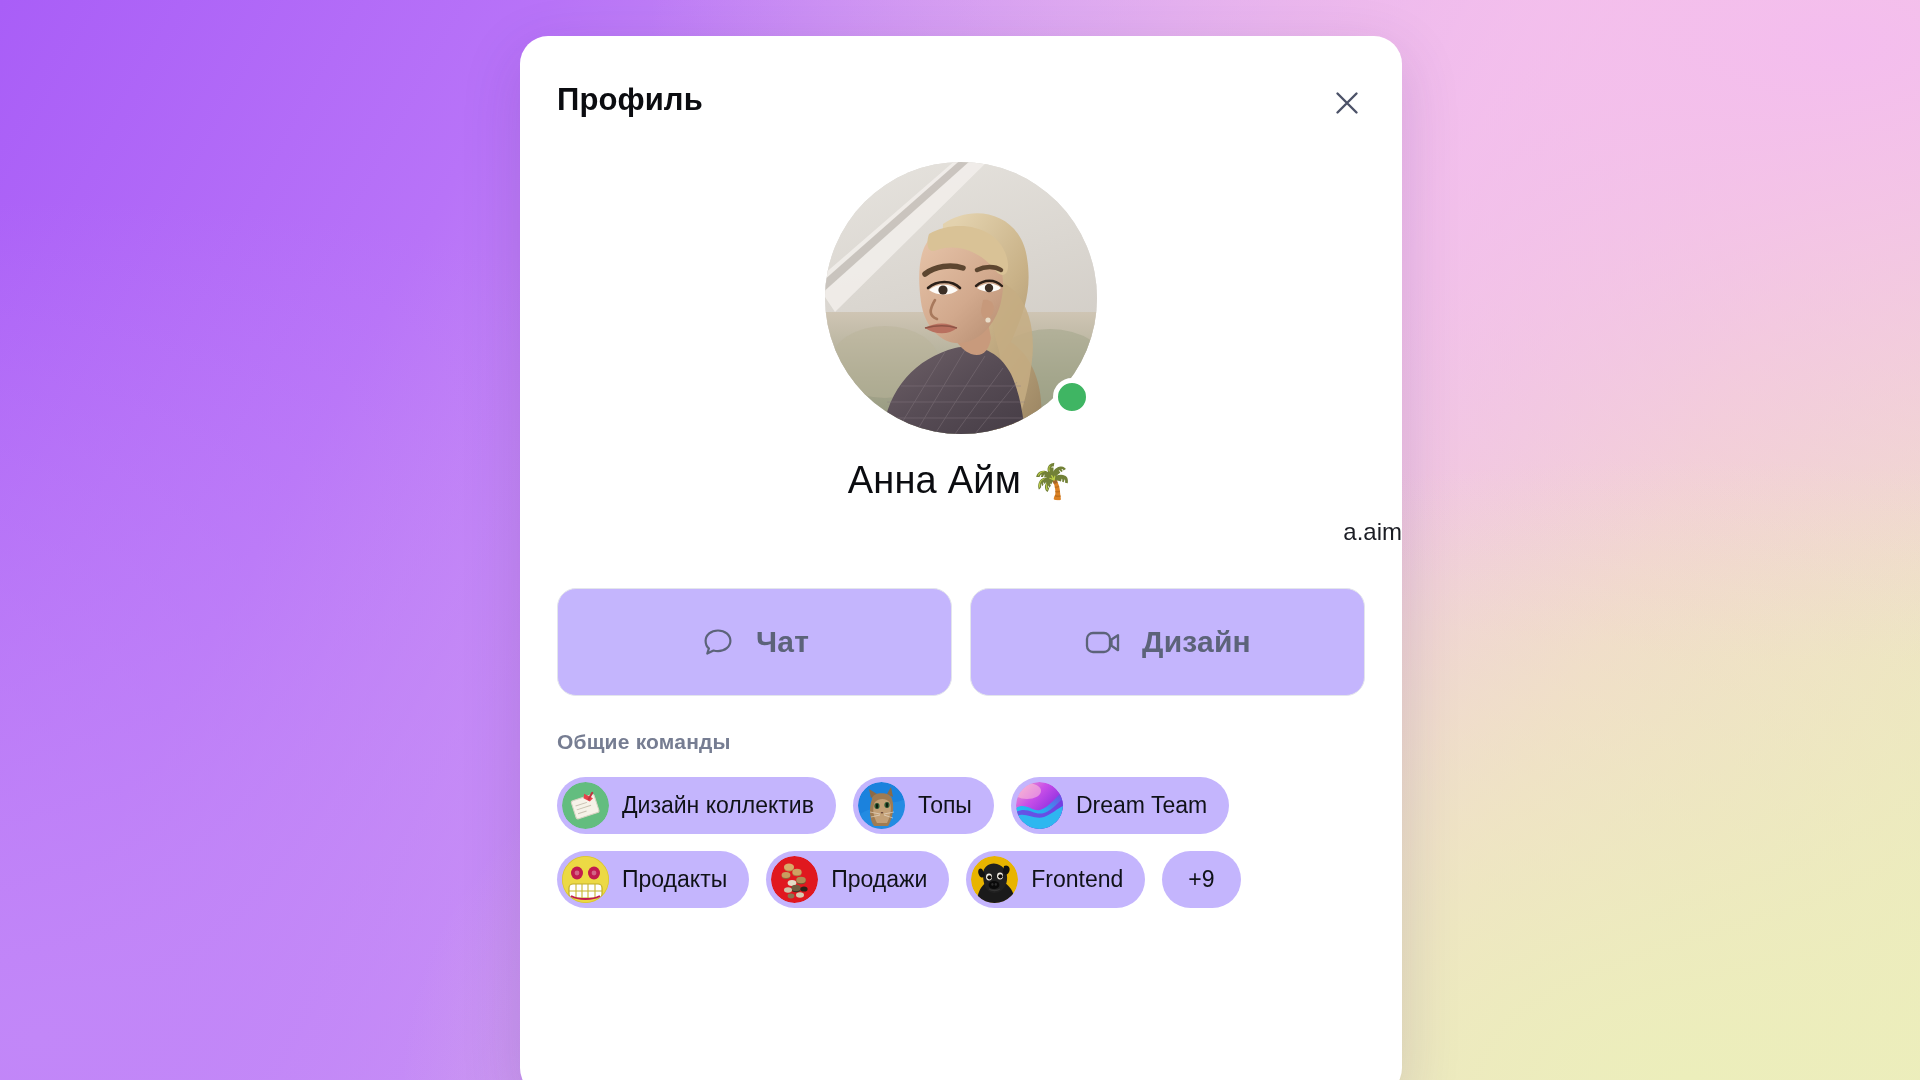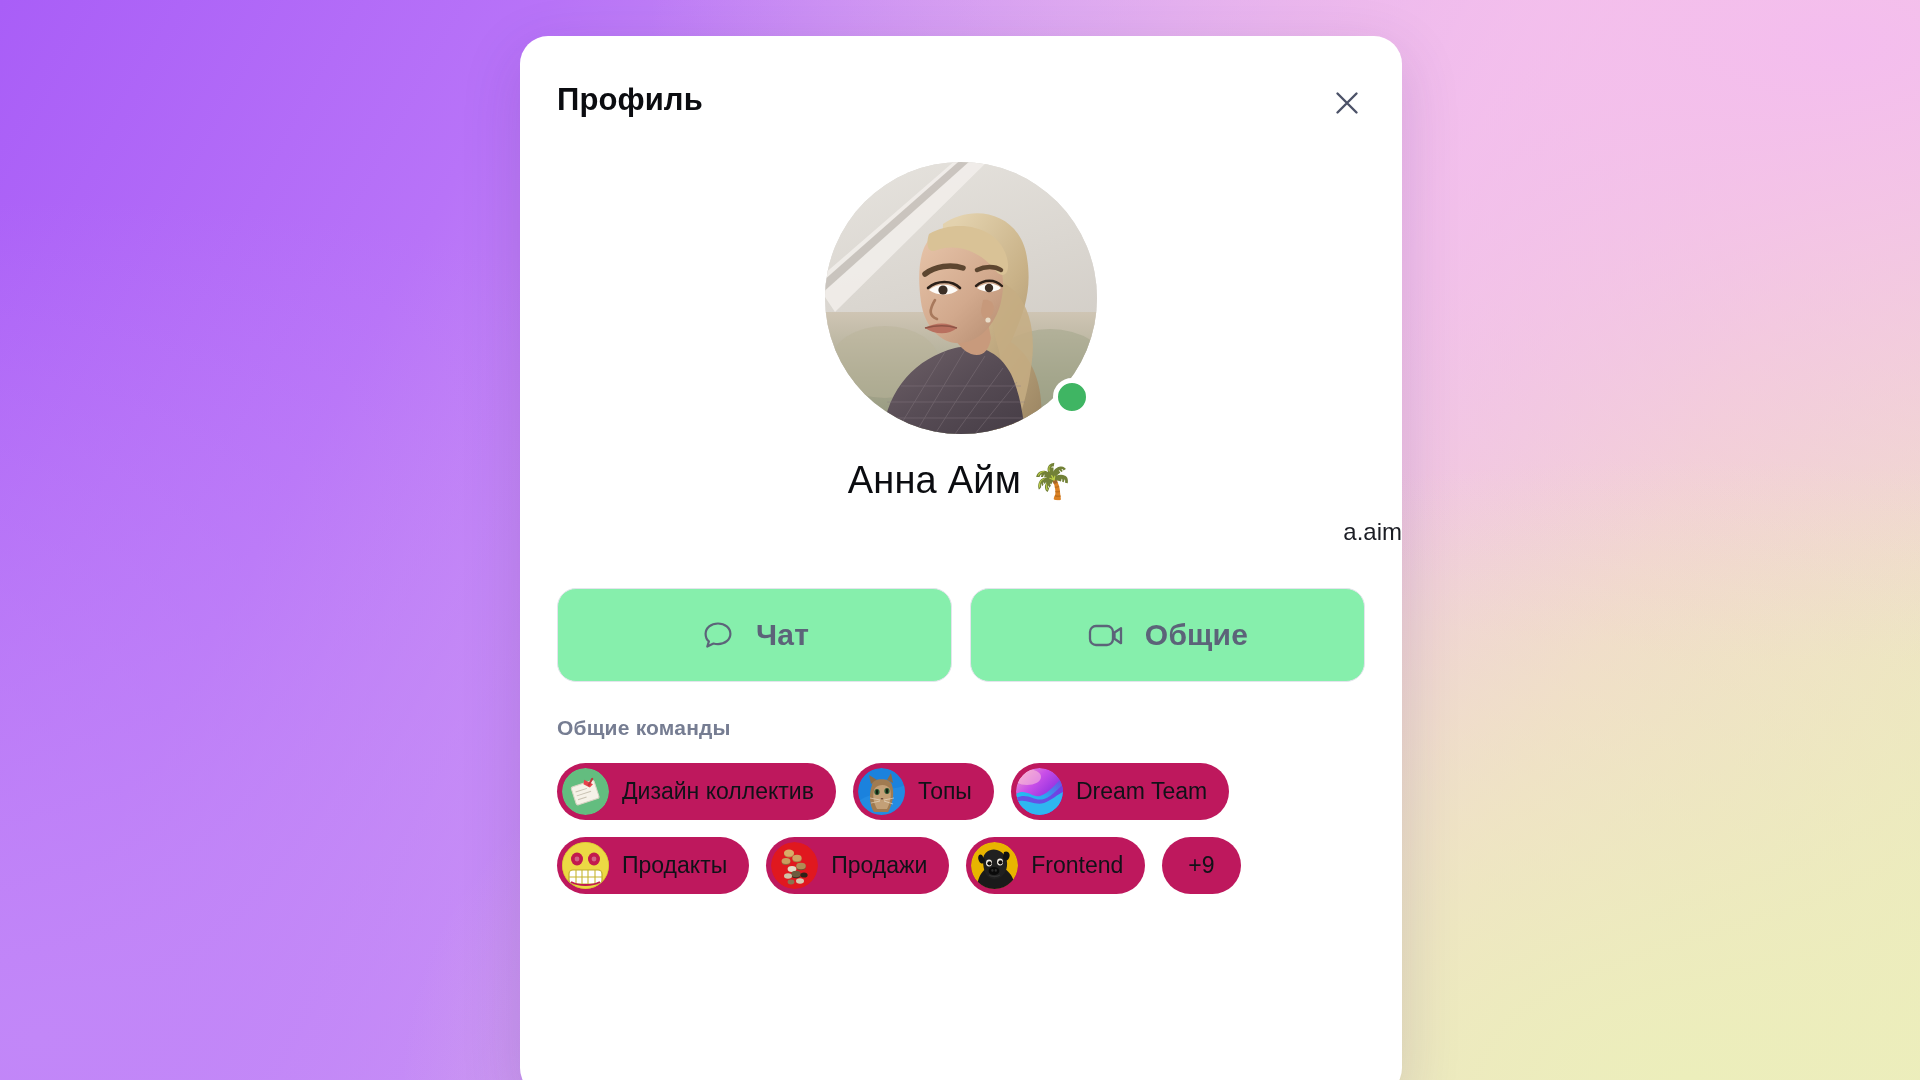--- a/index.html
+++ b/index.html
@@ -96,24 +96,24 @@
 
   
   .actions {
     display:flex;
     gap:18px;
     padding:0 37px;
     margin-top:42px;
   }
   .action-btn {
     flex:1;
-    height:94px;
+    height:108px;
     border:1.6px solid #e3e5ec;
     border-radius:19px;
-    background:#86efac;
+    background:#c4b5fd;
     display:flex;
     align-items:center;
     justify-content:center;
     gap:20px;
     cursor:pointer;
     font-family:inherit;
   }
   .action-btn .label {
     font-size:30px;
     font-weight:700;
@@ -135,21 +135,21 @@
     letter-spacing:.2px;
   }
   .chip-rows { display:flex; flex-direction:column; gap:17px; }
   .chip-row { display:flex; gap:17px; flex-wrap:nowrap; }
   .chip {
     display:inline-flex;
     align-items:center;
     gap:13px;
     height:57px;
     padding:0 22px 0 5px;
-    background:#be185d;
+    background:#c4b5fd;
     border-radius:29px;
     border:none;
     cursor:pointer;
     font-family:inherit;
     white-space:nowrap;
   }
   .chip.more { padding:0 26px; }
   .chip-label {
     font-size:23px;
     color:#101218;
@@ -274,21 +274,21 @@
       </span>
       <span class="label">Чат</span>
     </button>
     <button class="action-btn">
       <span>
         <svg width="38" height="32" viewBox="0 0 38 32" fill="none">
           <rect x="3" y="7" width="23" height="19" rx="6" stroke="#5c6379" stroke-width="2.3"></rect>
           <path d="M27.5 13.5 L34 9.2 V24.2 L27.5 19.8 Z" stroke="#5c6379" stroke-width="2.3" stroke-linejoin="round"></path>
         </svg>
       </span>
-      <span class="label">Общие</span>
+      <span class="label">Дизайн</span>
     </button>
   </div>
 
   <div class="teams">
     <div class="teams-title">Общие команды</div>
     <div class="chip-rows">
 
       <div class="chip-row">
         <button class="chip">
           <span class="chip-avatar">

